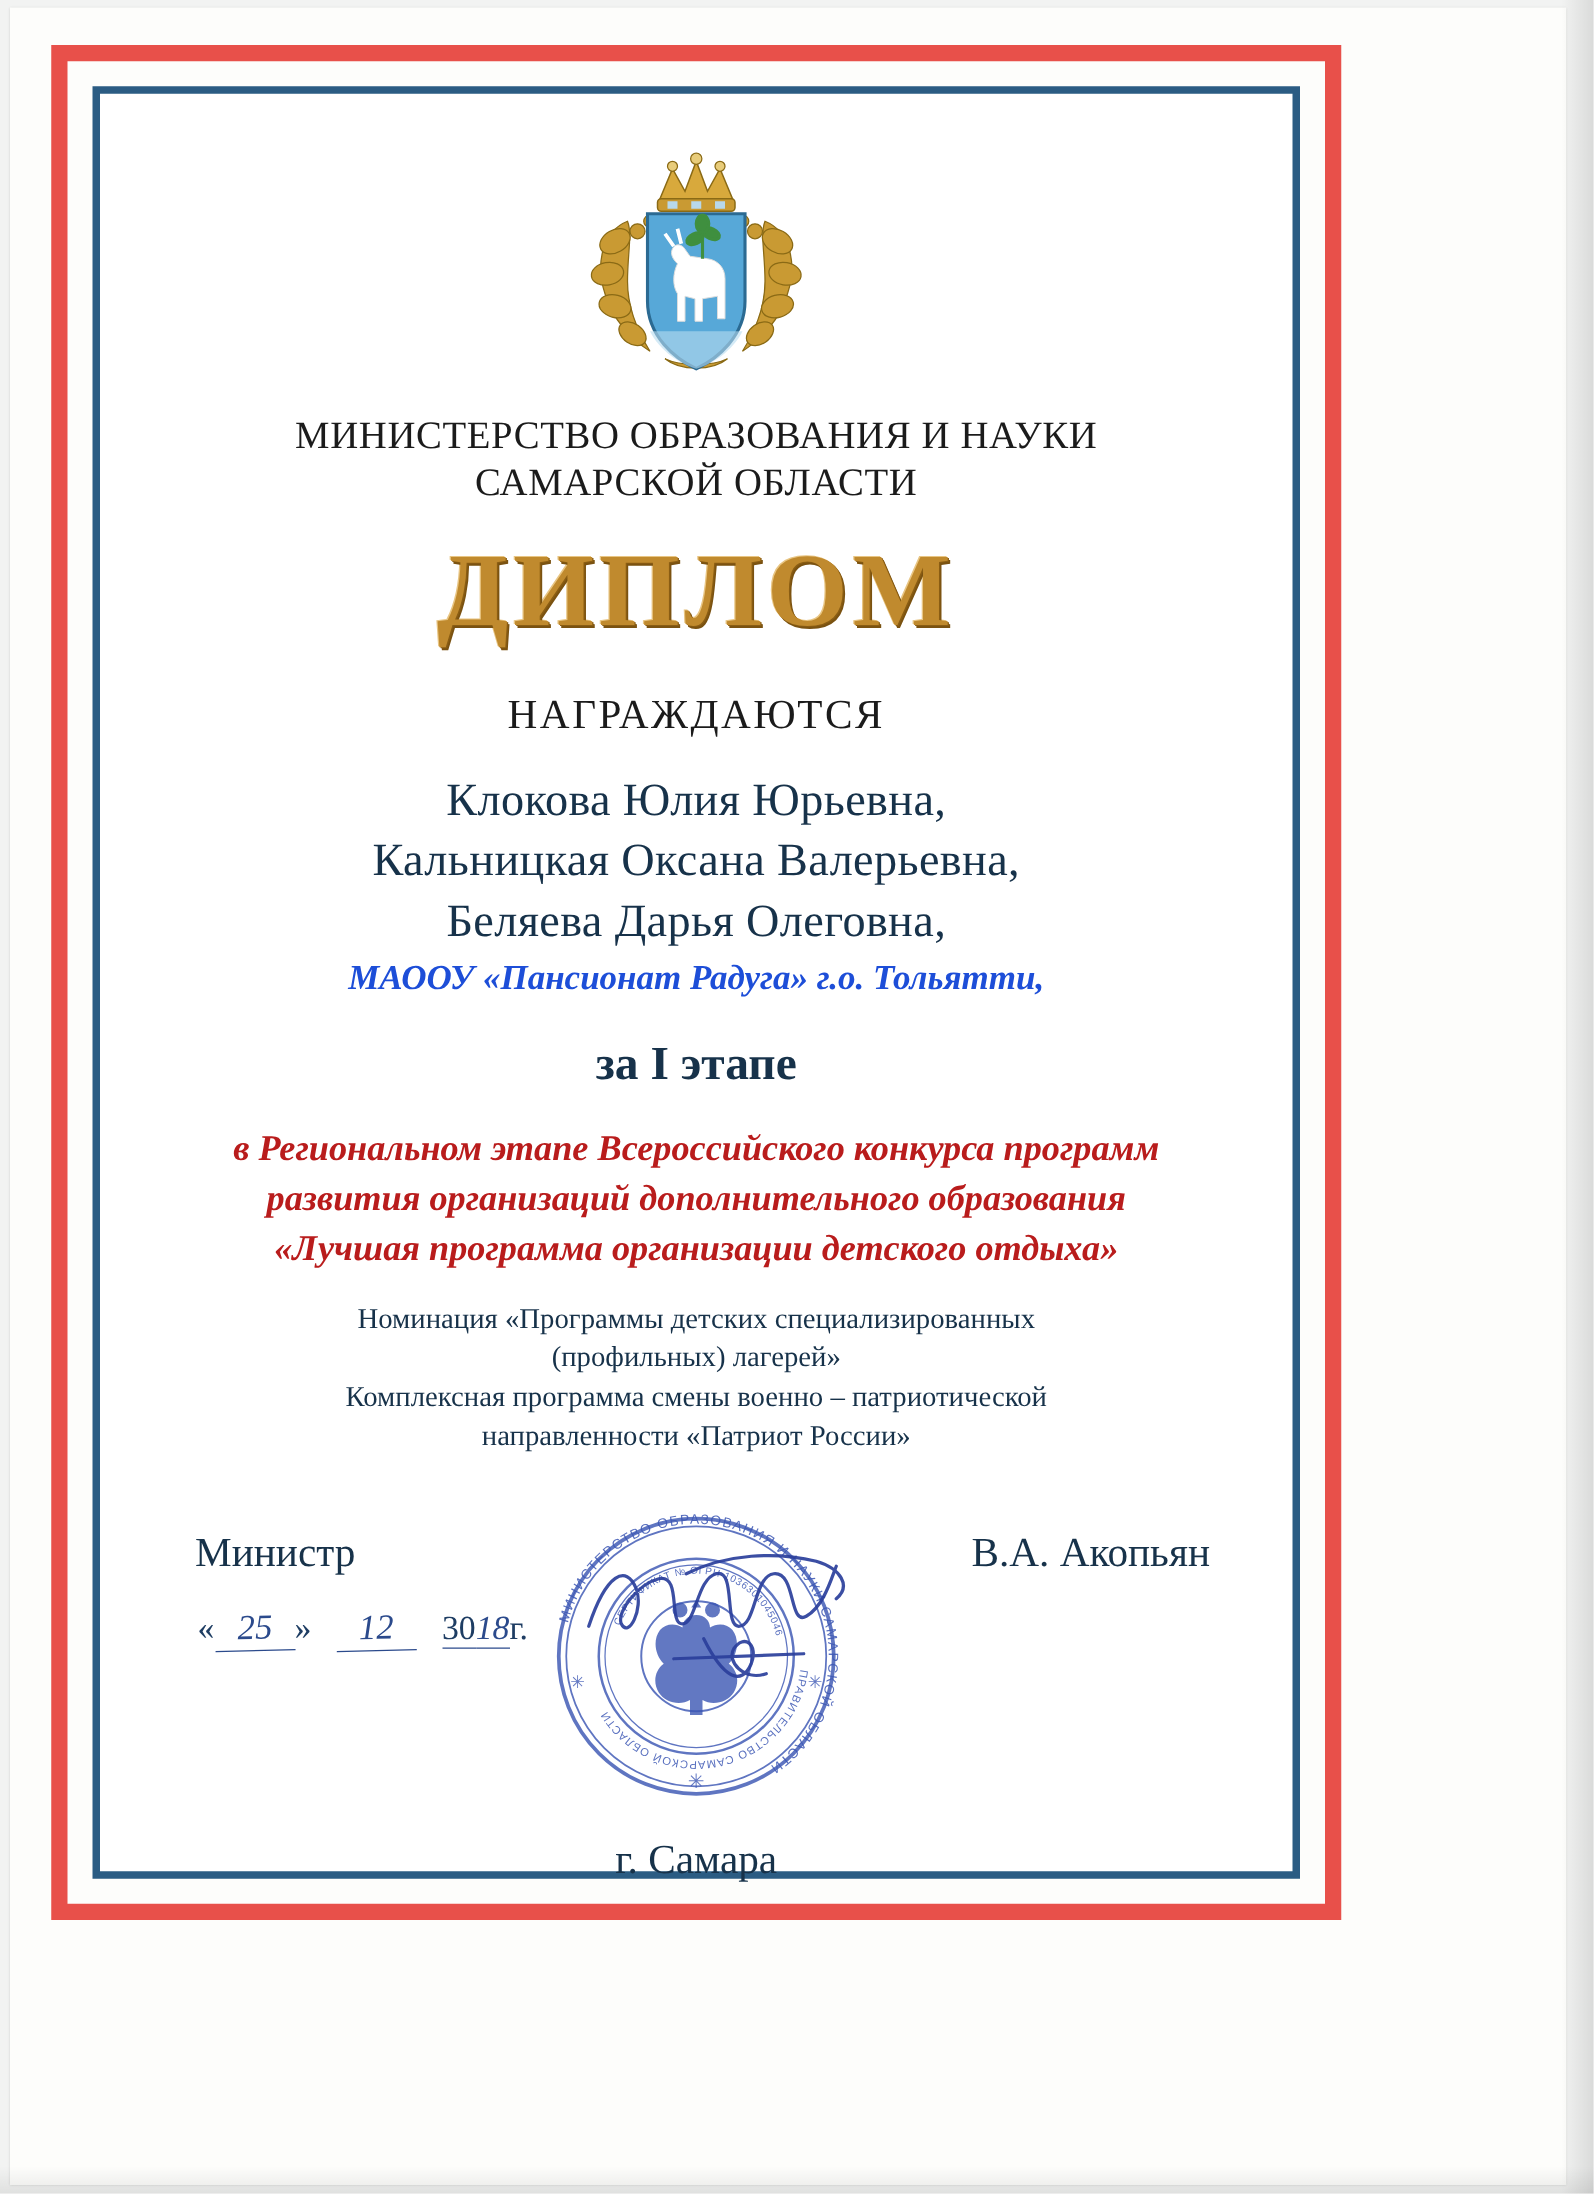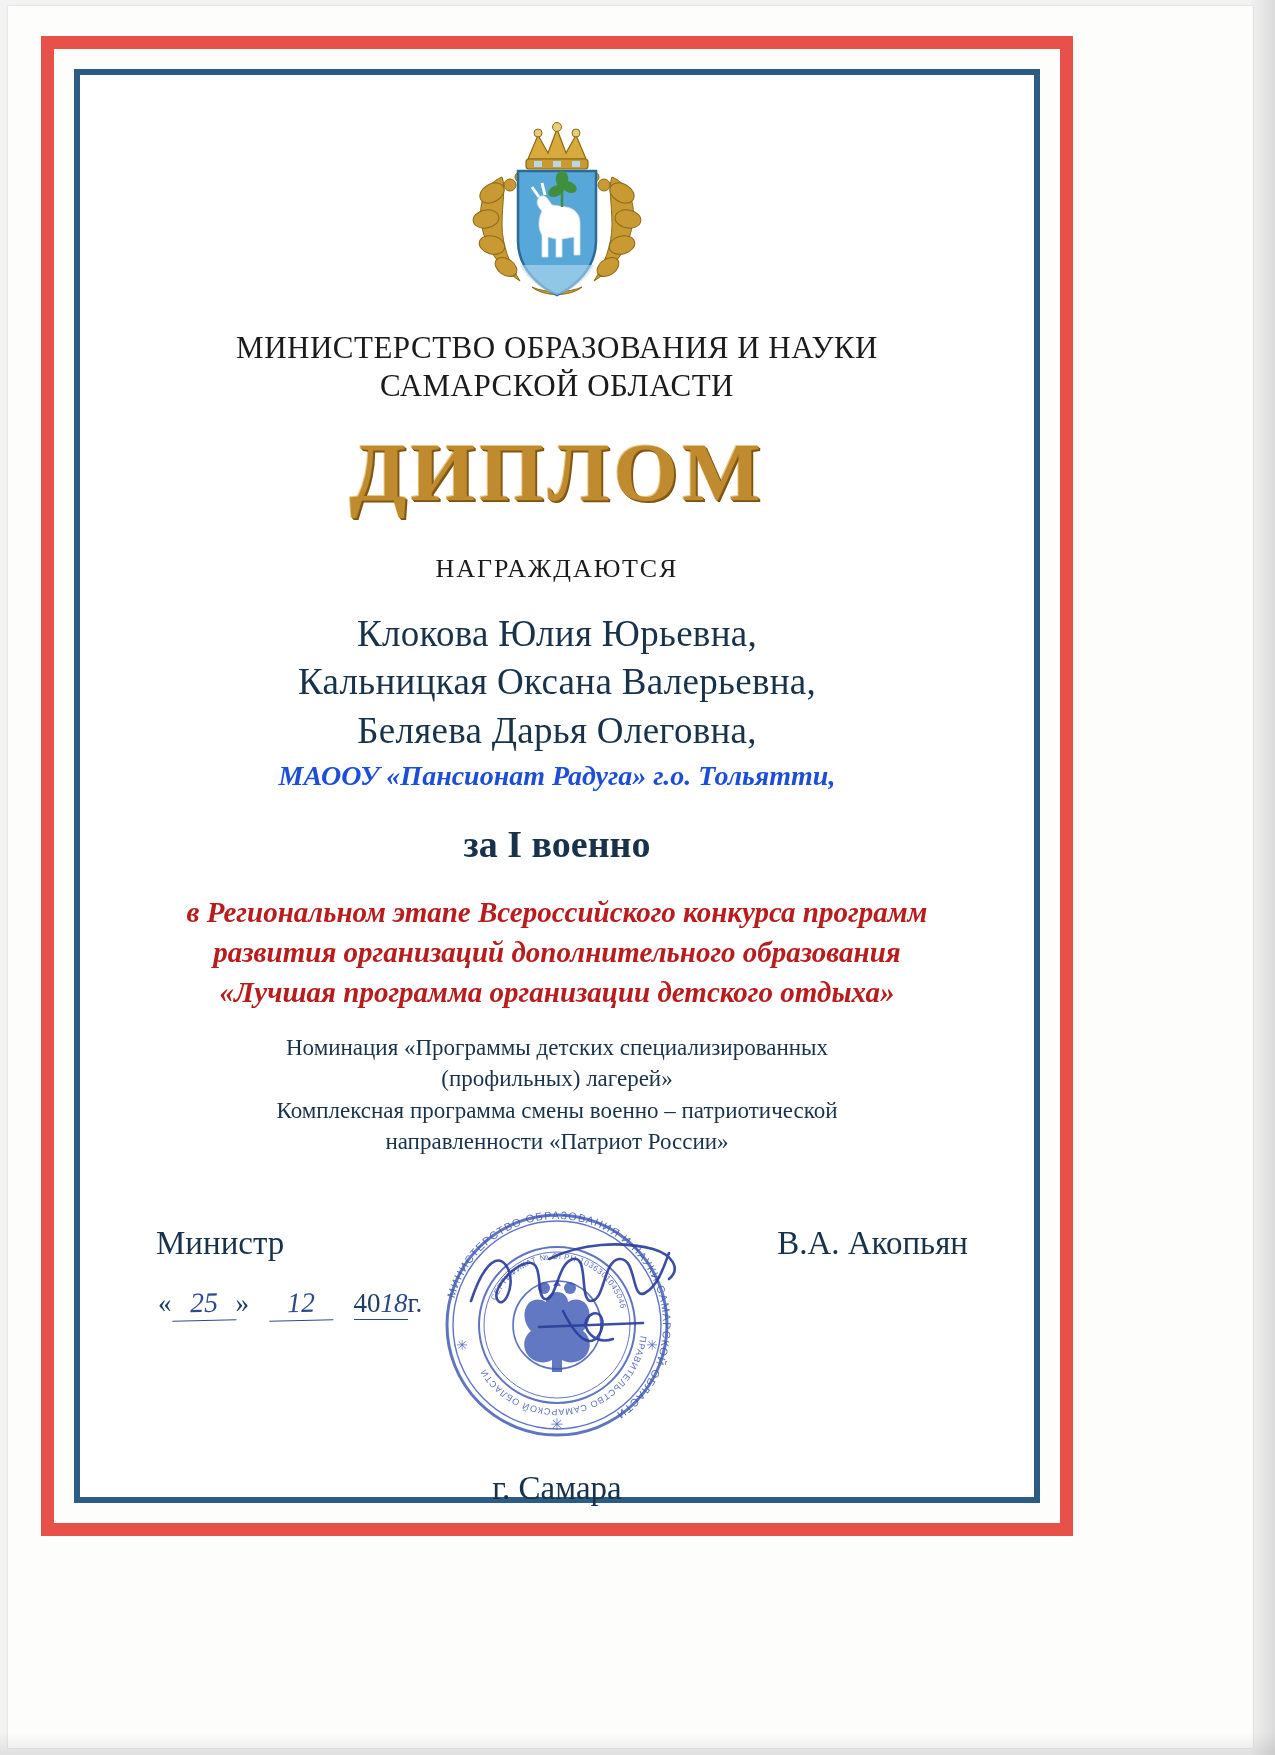--- a/index.html
+++ b/index.html
@@ -100,21 +100,21 @@
     letter-spacing: 4px;
     color: #c08a2e;
     text-shadow:
       1px 1px 0 #8a5d13,
       2px 2px 0 #7a5211,
       -1px -1px 0 #e8c583;
     line-height: 1;
   }
   #awarded-label {
     margin-top: 40px;
-    font-size: 26px;
+    font-size: 33px;
     letter-spacing: 2px;
     color: #1b1b1b;
   }
 
   
   #recipients {
     margin-top: 26px;
   }
   .recipient {
     font-size: 37px;
@@ -311,21 +311,21 @@
 
           <div id="awarded-label">НАГРАЖДАЮТСЯ</div>
 
           <div id="recipients">
             <div class="recipient">Клокова Юлия Юрьевна,</div>
             <div class="recipient">Кальницкая Оксана Валерьевна,</div>
             <div class="recipient">Беляева Дарья Олеговна,</div>
             <div id="organization">МАООУ «Пансионат Радуга» г.о. Тольятти,</div>
           </div>
 
-          <div id="place-line">за I военно</div>
+          <div id="place-line">за I этапе</div>
 
           <div id="competition">
             <div class="competition-line">в Региональном этапе Всероссийского конкурса программ</div>
             <div class="competition-line">развития организаций дополнительного образования</div>
             <div class="competition-line">«Лучшая программа организации детского отдыха»</div>
           </div>
 
           <div id="nomination">
             <div class="nomination-line">Номинация «Программы детских специализированных</div>
             <div class="nomination-line">(профильных) лагерей»</div>
@@ -333,21 +333,21 @@
             <div class="nomination-line">направленности «Патриот России»</div>
           </div>
 
           <div id="signature-block">
             <div id="minister-label">Министр</div>
             <div id="minister-name">В.А. Акопьян</div>
 
             <div id="date-line">
               <span class="date-quote">«</span><span class="date-handwritten">25</span><span class="date-quote">»</span>
               &nbsp;&nbsp;<span class="date-handwritten">12</span>
-              &nbsp;&nbsp;<span id="year-prefix">40</span><span id="year-suffix">18</span><span>г.</span>
+              &nbsp;&nbsp;<span id="year-prefix">30</span><span id="year-suffix">18</span><span>г.</span>
             </div>
           </div>
 
           <div id="stamp">
             <svg viewBox="0 0 250 250" width="250" height="250" aria-hidden="true">
               <defs>
                 <path id="arc-outer" d="M125,125 m-106,0 a106,106 0 1,1 212,0 a106,106 0 1,1 -212,0"></path>
                 <path id="arc-inner" d="M125,125 m-84,0 a84,84 0 1,1 168,0 a84,84 0 1,1 -168,0"></path>
                 <path id="arc-small" d="M125,125 m-66,0 a66,66 0 1,1 132,0 a66,66 0 1,1 -132,0"></path>
               </defs>

